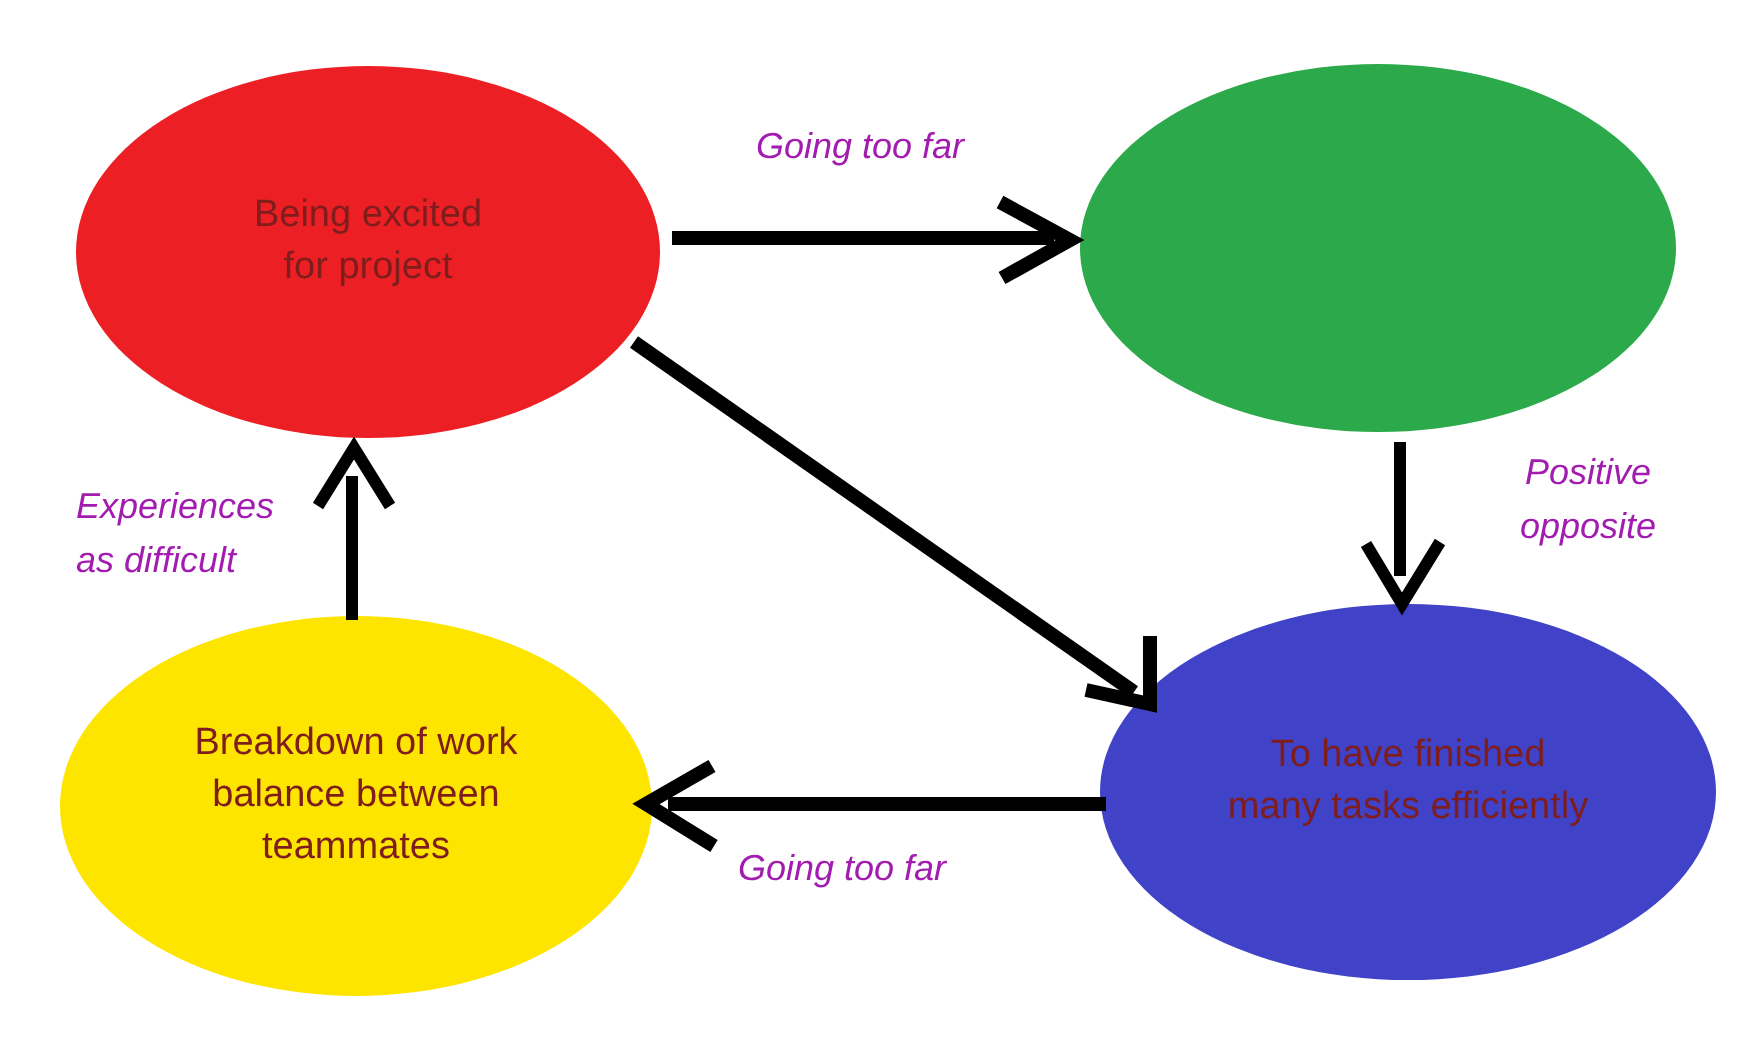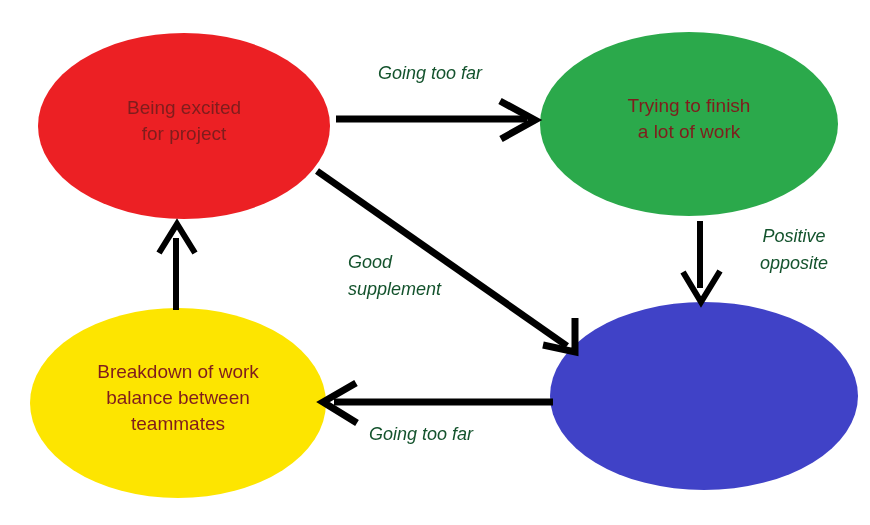--- a/index.html
+++ b/index.html
@@ -28,21 +28,21 @@
     color: #7f1d1d;
     font-family: "Liberation Sans", sans-serif;
     font-size: 19px;
     line-height: 26px;
     font-weight: 400;
     white-space: pre-line;
     pointer-events: none;
   }
   .edge-label {
     position: absolute;
-    color: #14532d;
+    color: #a21caf;
     font-family: "Liberation Sans", sans-serif;
     font-size: 18px;
     line-height: 27px;
     font-style: italic;
     font-weight: 400;
     white-space: pre-line;
   }
   .el-center { text-align: center; }
   .el-left { text-align: left; }
 </style>
@@ -84,32 +84,32 @@
     <g>
       <path d="M 176 310 L 176 238" stroke="#000000" stroke-width="6" fill="none" stroke-linecap="butt"></path>
       <path d="M 159 253 L 177 224 L 195 253" stroke="#000000" stroke-width="6" fill="none" stroke-linejoin="miter" stroke-linecap="butt"></path>
     </g>
 
   </svg>
 
   <div class="node-label" style="left:44px; top:95px; width:280px;">Being excited
 for project</div>
 
-  <div class="node-label" style="left:549px; top:93px; width:280px;">Trying to finish
-a lot of work</div>
 
+  <div class="node-label" style="left:558px; top:365px; width:292px;">To have finished
+many tasks efficiently</div>
 
   <div class="node-label" style="left:38px; top:359px; width:280px;">Breakdown of work
 balance between
 teammates</div>
 
   <div class="edge-label el-center" style="left: 340px; top: 60px; width: 180px; text-align: center;">Going too far</div>
 
   <div class="edge-label el-left" style="left: 719px; top: 223px; width: 150px; text-align: center;">Positive
 opposite</div>
 
-  <div class="edge-label el-left" style="left: 348px; top: 249px; width: 170px; text-align: left;">Good
-supplement</div>
 
   <div class="edge-label el-center" style="left: 331px; top: 421px; width: 180px; text-align: center;">Going too far</div>
 
+  <div class="edge-label el-left" style="left: 38px; top: 240px; width: 160px; text-align: left;">Experiences
+as difficult</div>
 
 </div>
 
 </body></html>

